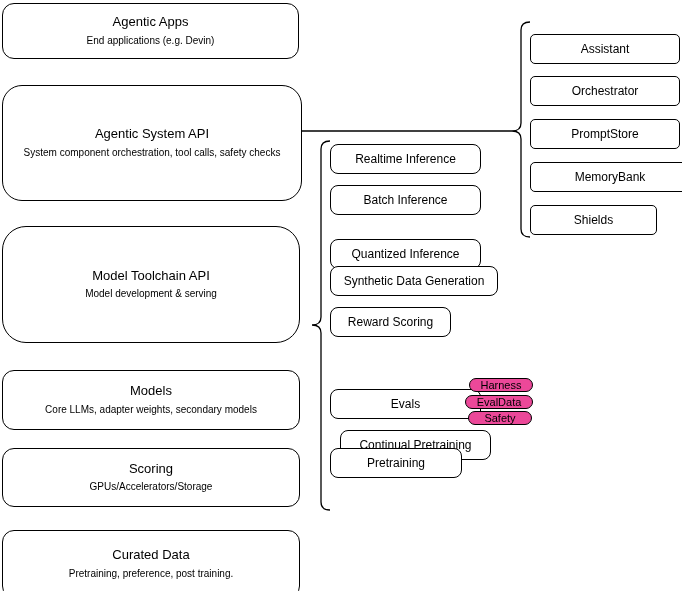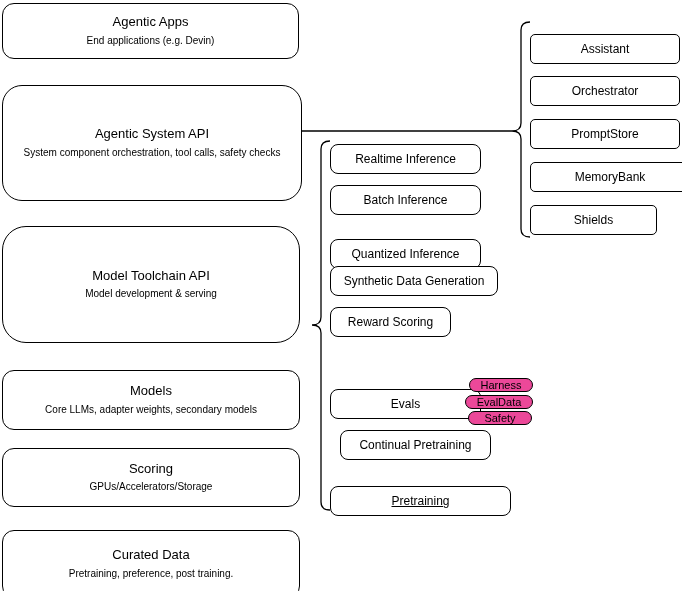--- a/index.html
+++ b/index.html
@@ -67,21 +67,21 @@
     <div class="stack-subtitle">Pretraining, preference, post training.</div>
   </div>
 
   <div class="node leaf" style="left:330px; top:144px; width:151px; height:30px;">Realtime Inference</div>
   <div class="node leaf" style="left:330px; top:185px; width:151px; height:30px;">Batch Inference</div>
   <div class="node leaf" style="left:330px; top:227px; width:151px; height:30px;margin-top:12px;">Quantized Inference</div>
   <div class="node leaf" style="left:330px; top:266px; width:168px; height:30px;">Synthetic Data Generation</div>
   <div class="node leaf" style="left:330px; top:307px; width:121px; height:30px;">Reward Scoring</div>
   <div class="node leaf" style="left:330px; top:389px; width:151px; height:30px;">Evals</div>
   <div class="node leaf" style="left:340px; top:430px; width:151px; height:30px;">Continual Pretraining</div>
-  <div class="node leaf" style="left:330px; top:486px; width:181px; height:30px;text-decoration:underline;">Pretraining</div>
+  <div class="node leaf" style="left:330px; top:448px; width:132px; height:30px;">Pretraining</div>
 
   <div class="badge" style="left:469px; top:378px; width:64px; height:14px;">Harness</div>
   <div class="badge" style="left:465px; top:395px; width:68px; height:14px;">EvalData</div>
   <div class="badge" style="left:468px; top:411px; width:64px; height:14px;">Safety</div>
 
   <div class="node leaf leaf-right" style="left:530px; top:34px; width:150px; height:30px;">Assistant</div>
   <div class="node leaf leaf-right" style="left:530px; top:76px; width:150px; height:30px;">Orchestrator</div>
   <div class="node leaf leaf-right" style="left:530px; top:119px; width:150px; height:30px;">PromptStore</div>
   <div class="node leaf leaf-right" style="left:530px; top:162px; width:160px; height:30px;">MemoryBank</div>
   <div class="node leaf leaf-right" style="left:530px; top:205px; width:127px; height:30px;">Shields</div>

